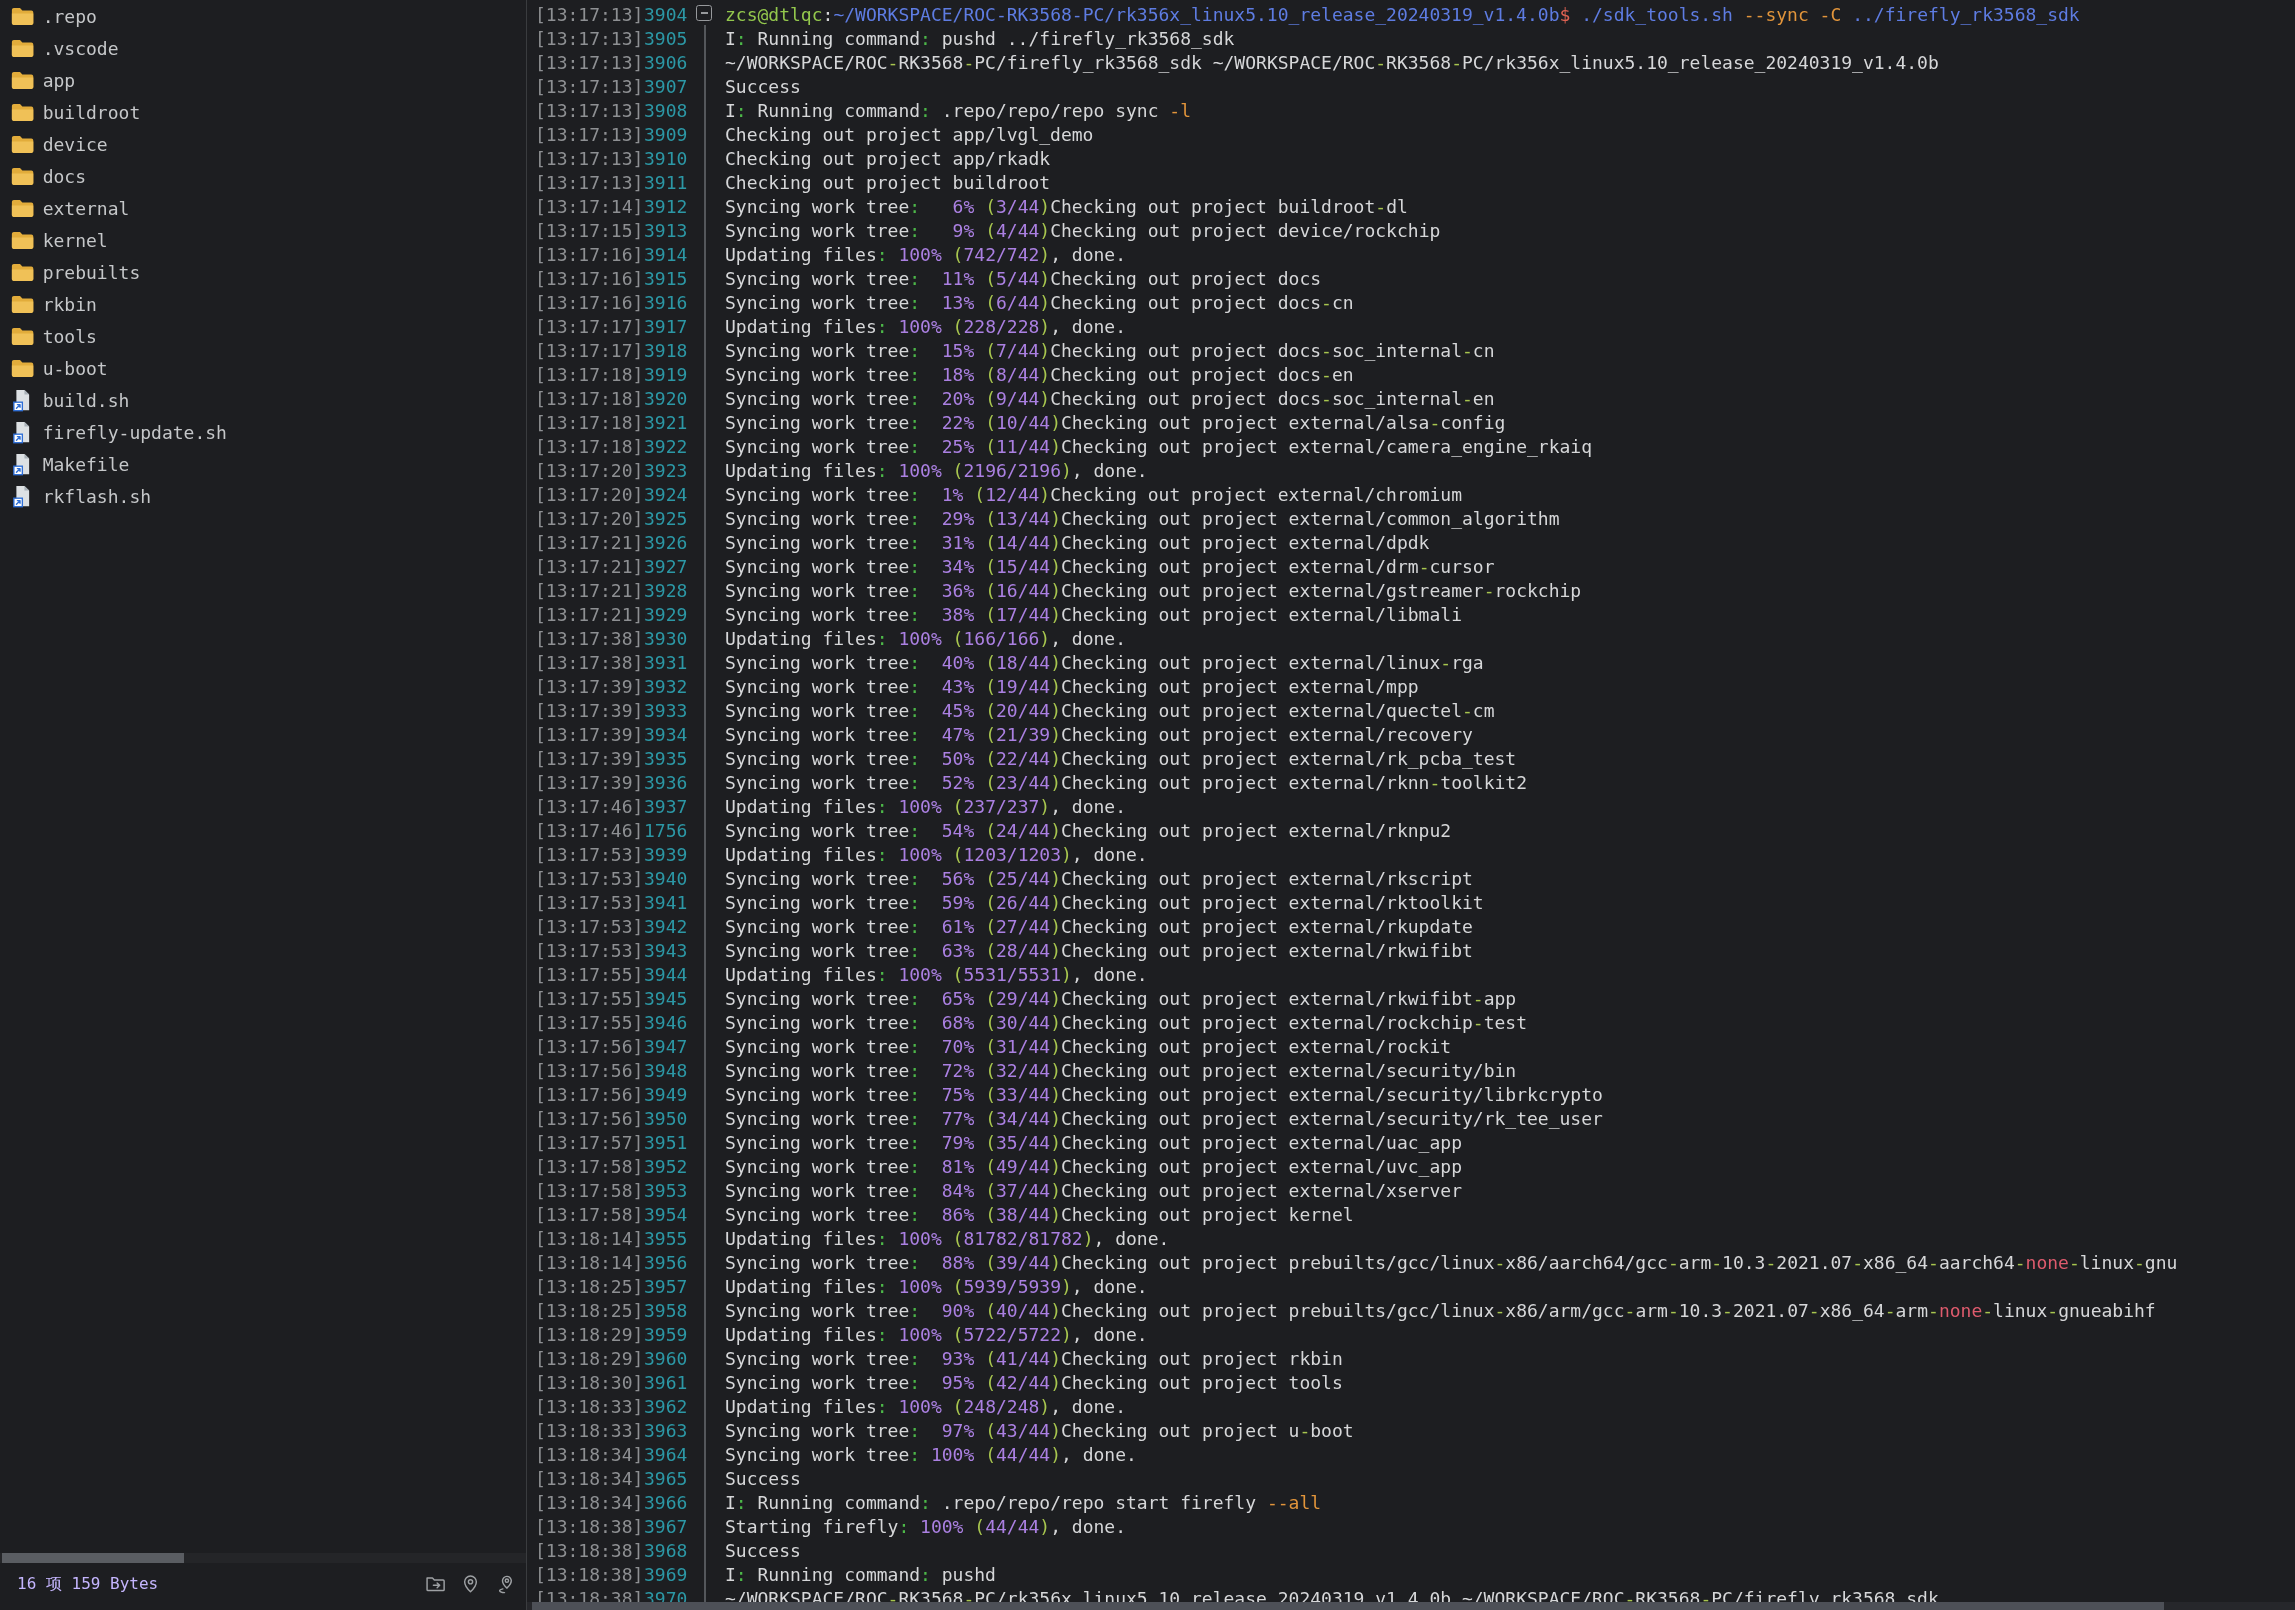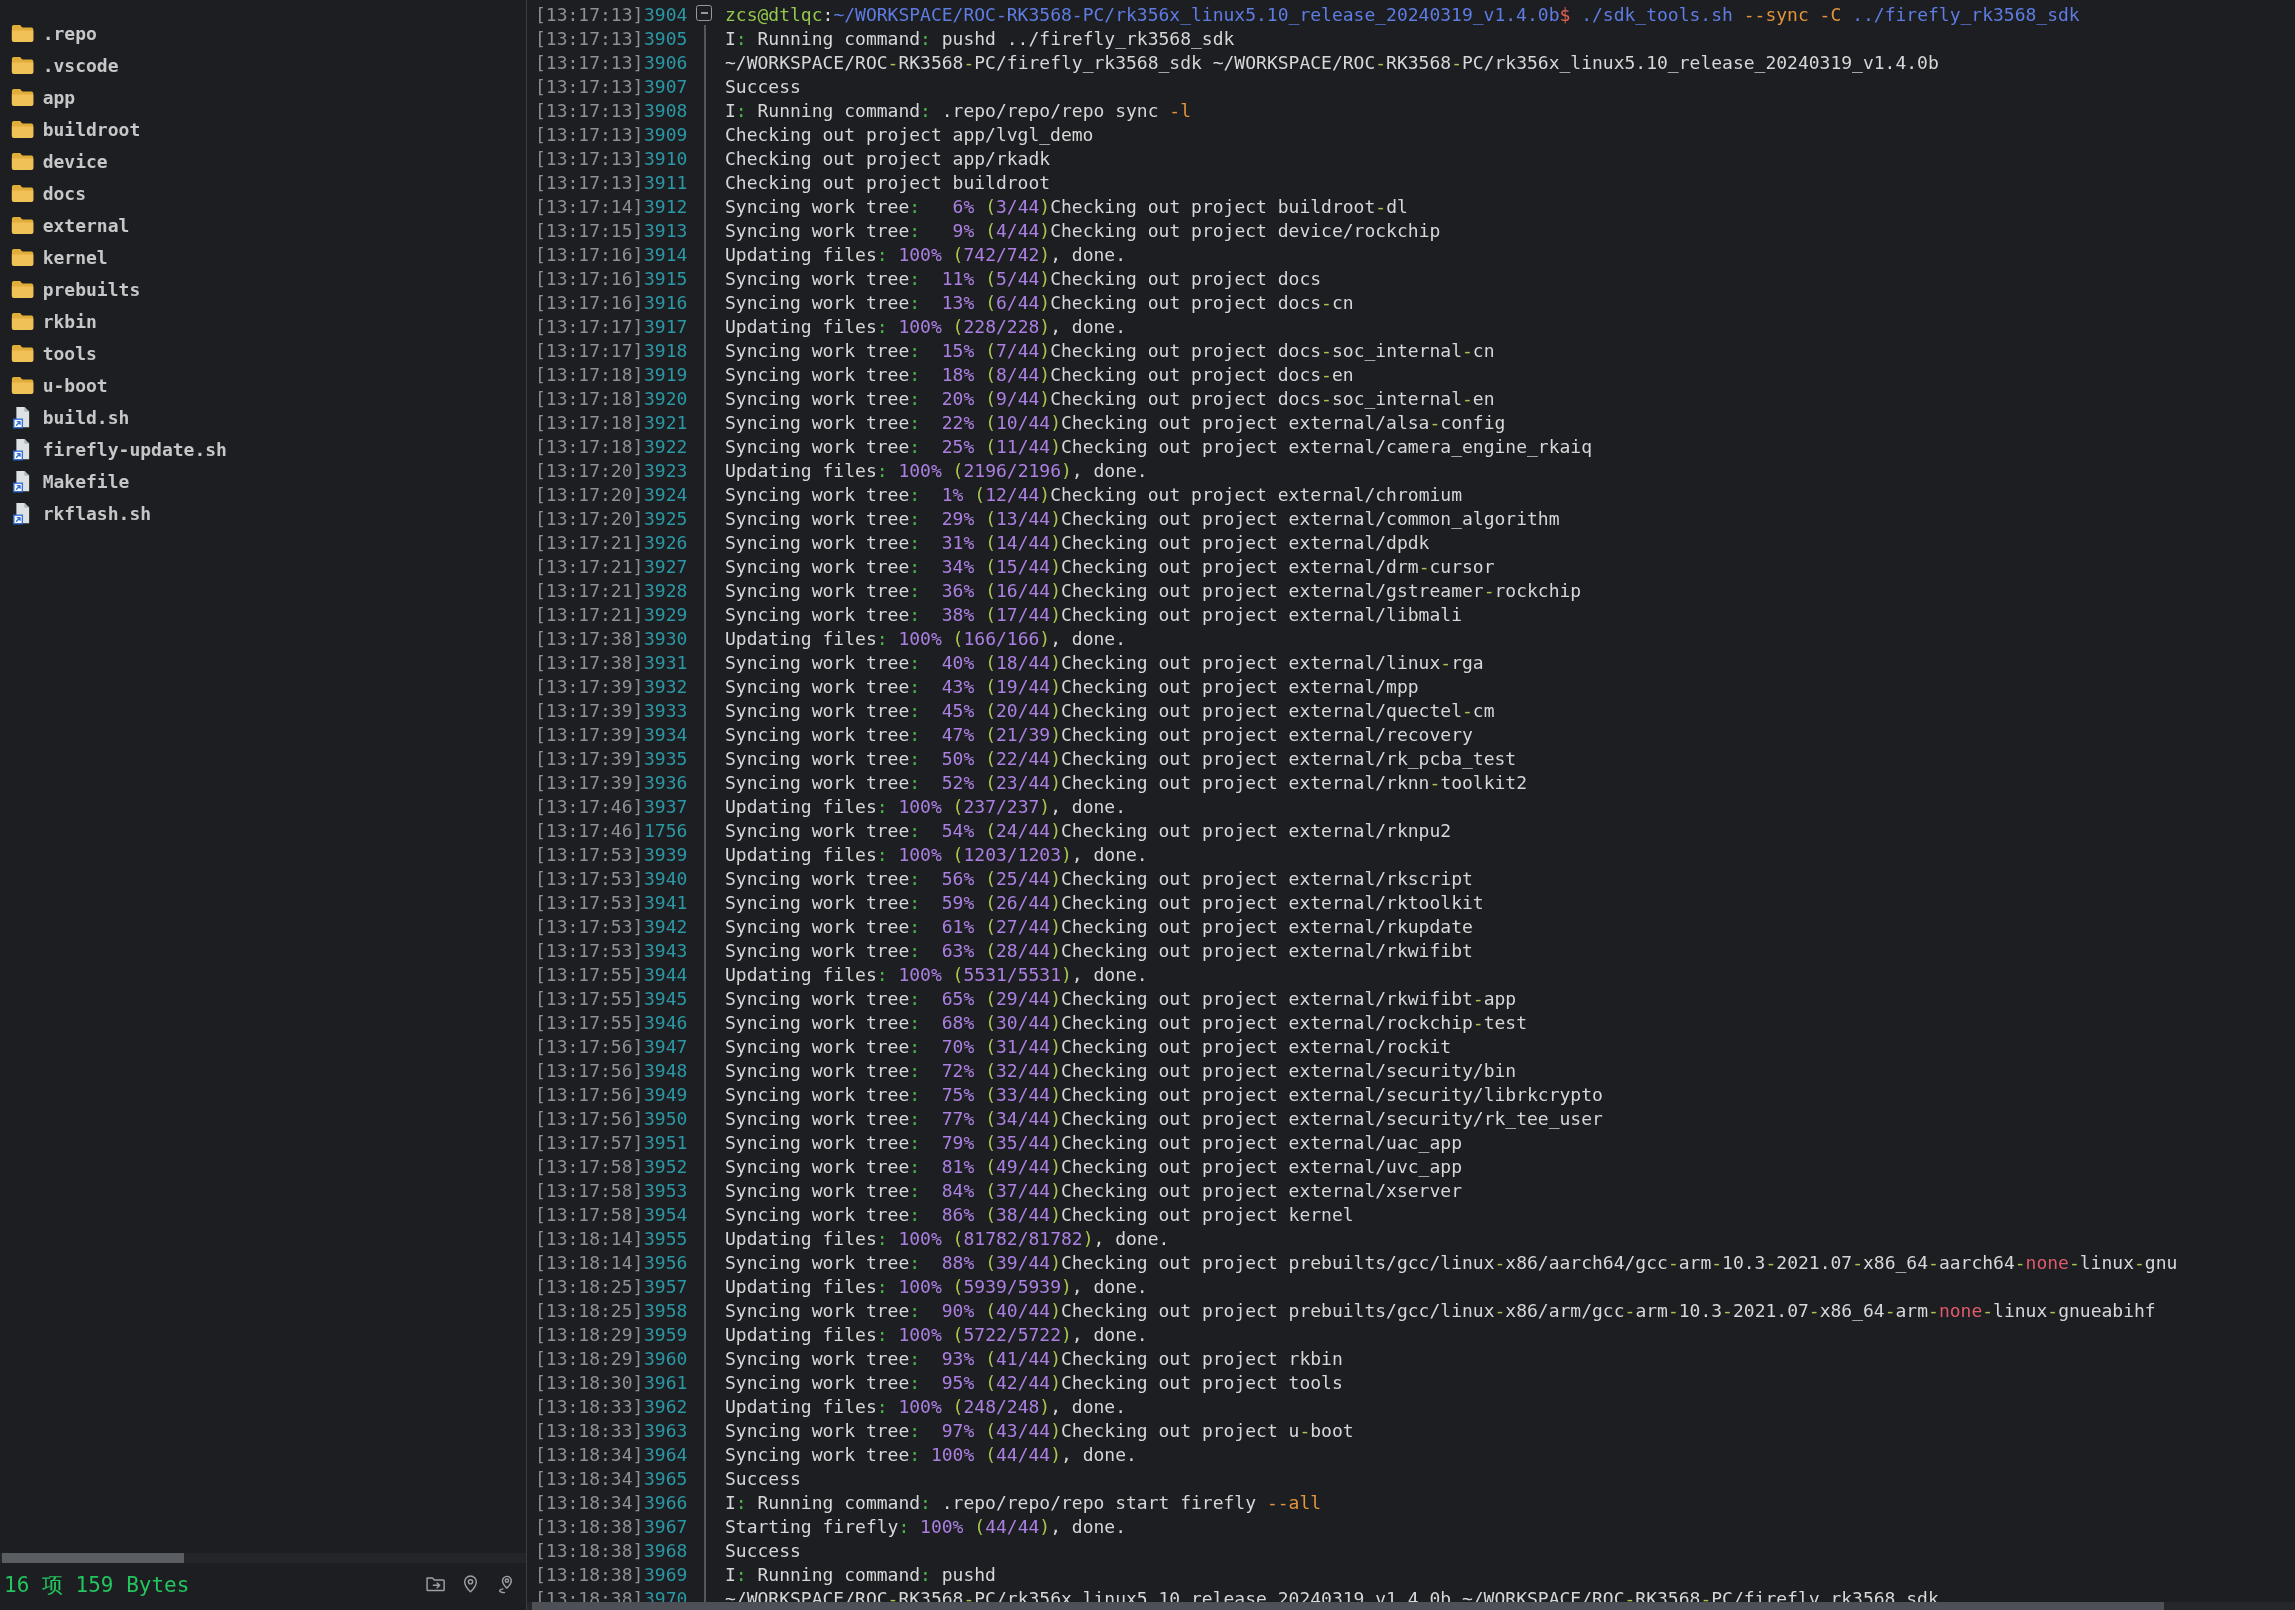--- a/index.html
+++ b/index.html
@@ -1,27 +1,27 @@
 <!DOCTYPE html>
 <html style="--c-w: #D6D7D9; --c-g: #4DB849; --c-lg: #A8C64F; --c-p: #AB80E2; --c-o: #E2953B; --c-r: #DE5B6D; --c-b: #5E7CE2; --c-ug: #93C74D; --c-dl: #DE6252; --c-ts: #8E9093; --c-num: #2C98A6;font-size:14.3px"><head>
 <meta charset="utf-8">
 <style>
   html,body{margin:0;padding:0;background:#1D1E21;}
   .app{position:relative;width:2295px;height:1610px;background:#1D1E21;overflow:hidden;
        font-family:"DejaVu Sans Mono",monospace;}
   
   .sidebar{position:absolute;left:0;top:0;width:526px;height:1610px;background:#1D1E21;}
-  .file-list{padding-top:17px;font-weight:bold;}
+  .file-list{padding-top:0;}
   .file-item{height:32px;display:flex;align-items:center;padding-left:10.7px;gap:8px;
              color:#C5C7C9;font-size:18px;white-space:pre;cursor:default;}
   .file-item .ficon{width:24px;height:24px;display:flex;align-items:center;justify-content:center;flex:0 0 24px;}
   .sb-hscroll-track{position:absolute;left:0;top:1553px;width:526px;height:9.8px;background:#242528;}
   .sb-hscroll-thumb{position:absolute;left:1.8px;top:1553px;width:182px;height:9.8px;background:#5A5D62;}
   .status-bar{position:absolute;left:0;top:1564px;width:526px;height:41px;display:flex;align-items:center;}
-  .status-text{color:#22c55e;font-size:21px;padding-left:4px;white-space:pre;}
+  .status-text{color:#c4b5fd;font-size:16px;padding-left:17px;white-space:pre;}
   .status-icons{position:absolute;left:424px;top:8px;display:flex;gap:11.6px;color:#9EA1A4;}
   .status-icons .sicon{width:23px;height:23px;display:flex;align-items:center;justify-content:center;cursor:pointer;}
   .divider{position:absolute;left:526px;top:0;width:1.8px;height:1610px;background:#3A3C3F;cursor:col-resize;}
   
   .terminal{position:absolute;left:527px;top:0;right:0;bottom:0;overflow:hidden;background:#1D1E21;}
   .log{padding-top:2.7px;}
   .log-row{height:24px;display:flex;align-items:center;font-size:18px;line-height:24px;white-space:pre;}
   .ts{width:109px;padding-left:8px;color:var(--c-ts);flex:0 0 109px;}
   .num{width:45px;color:var(--c-num);flex:0 0 45px;}
   .gutter{width:36px;flex:0 0 36px;}

